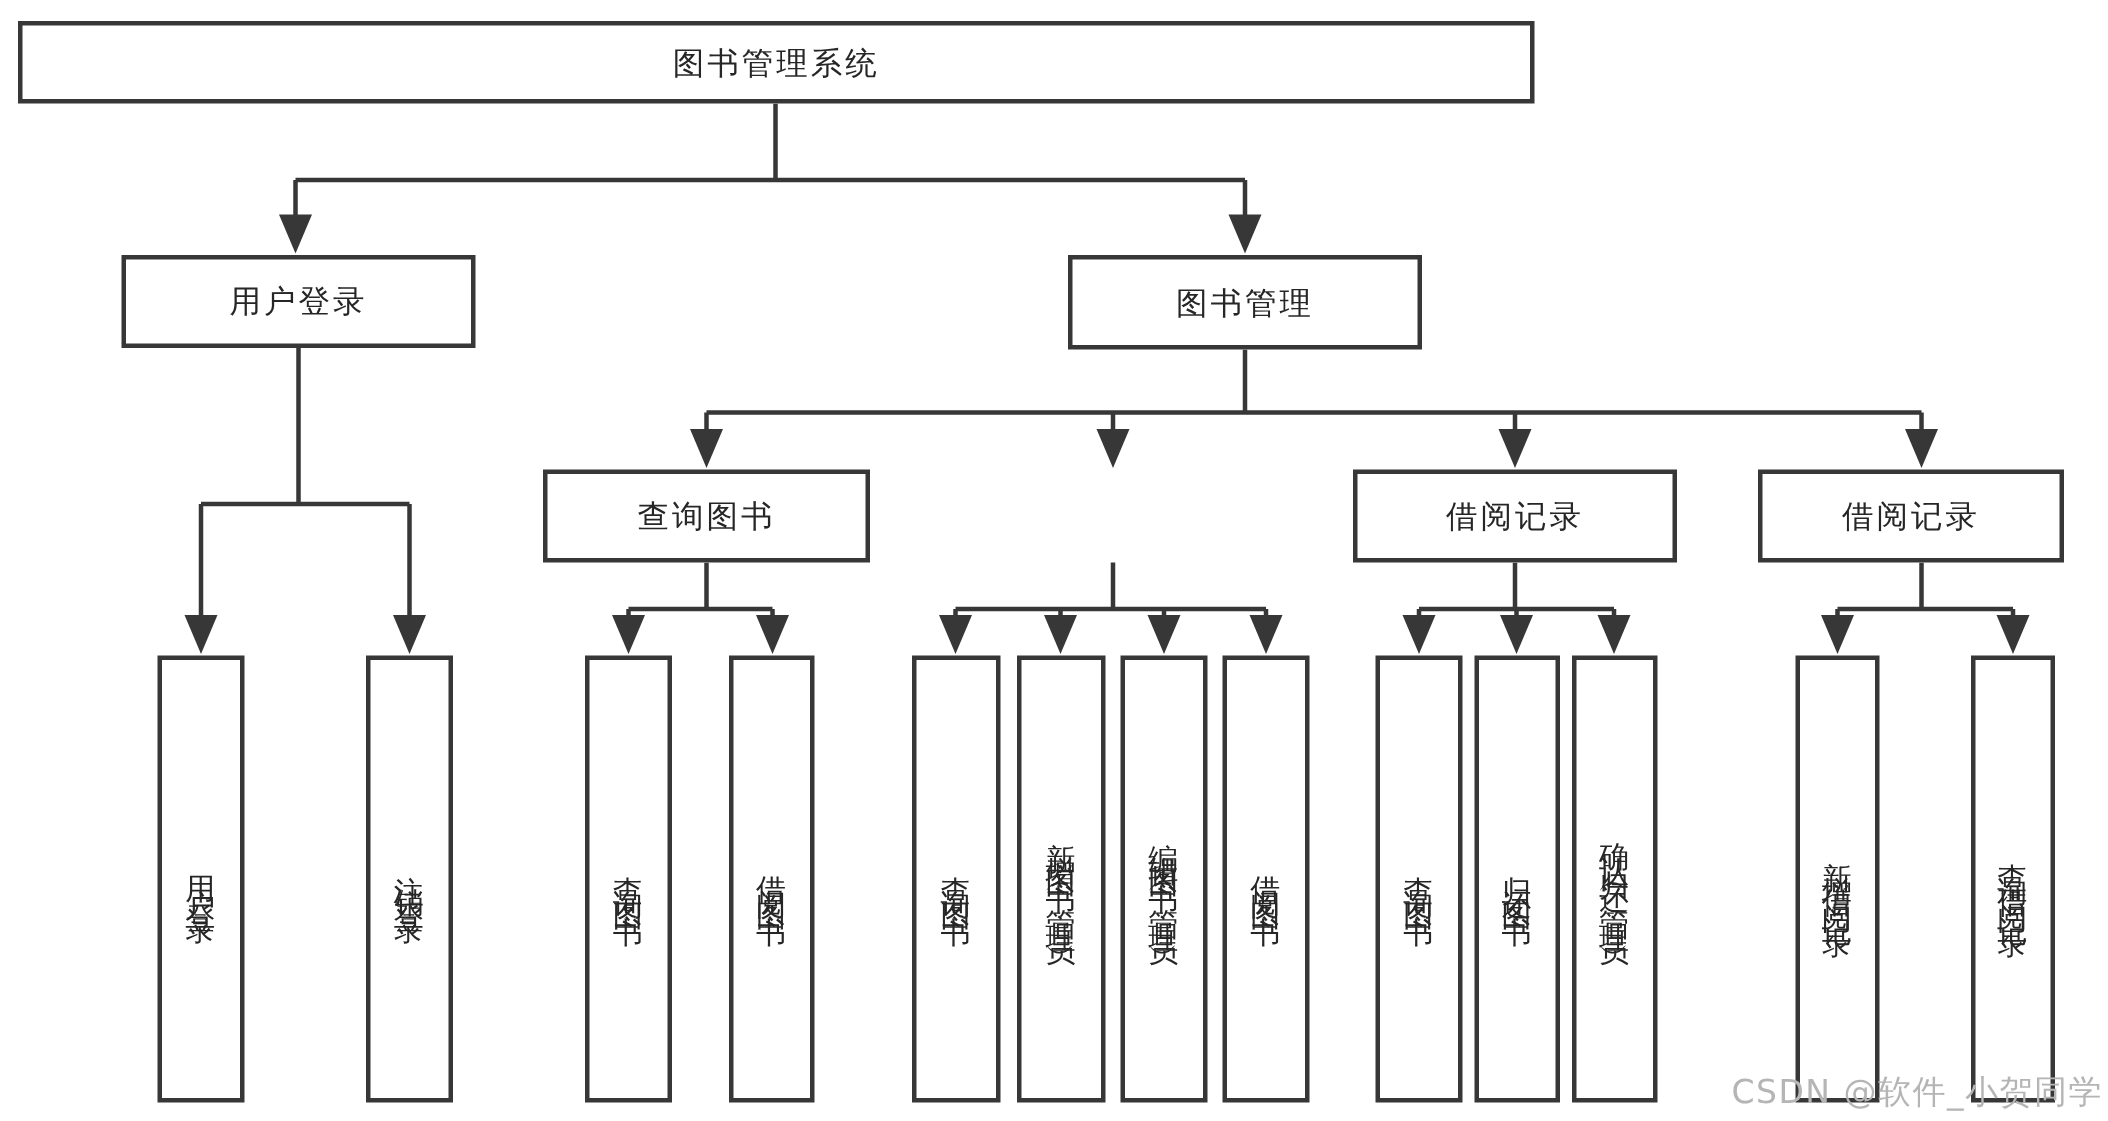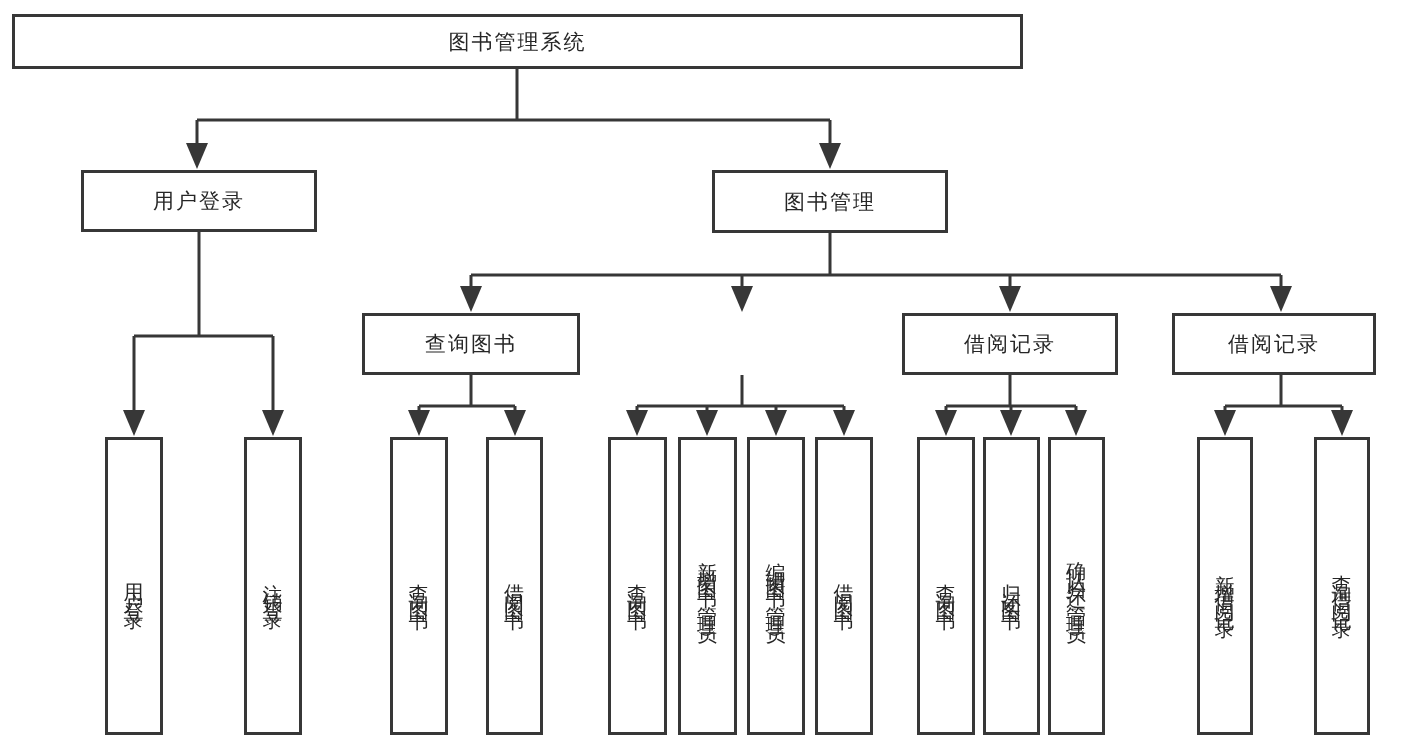--- a/index.html
+++ b/index.html
@@ -166,14 +166,15 @@
     <span class="vlabel">确认归还（管理员）</span>
   </div>
 
   <div class="node v" style="left:1197px; top:437px; width:56px; height:298px;">
     <span class="vlabel">新增借阅记录</span>
   </div>
   <div class="node v" style="left:1314px; top:437px; width:56px; height:298px;">
     <span class="vlabel">查询借阅记录</span>
   </div>
 
+  <div class="watermark">CSDN @软件_小贺同学</div>
 
 </div>
 
 </body></html>

